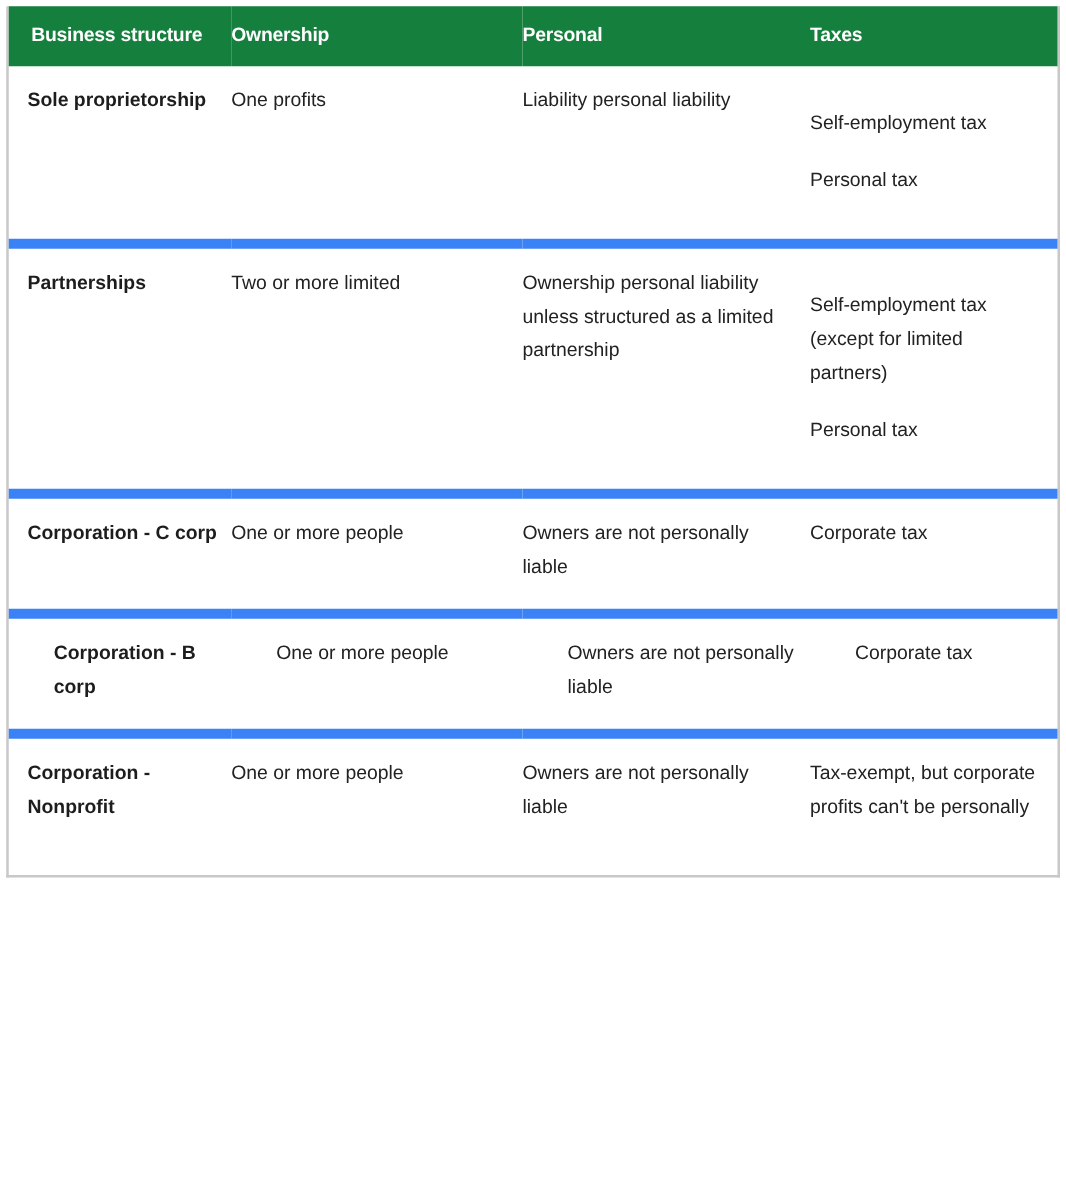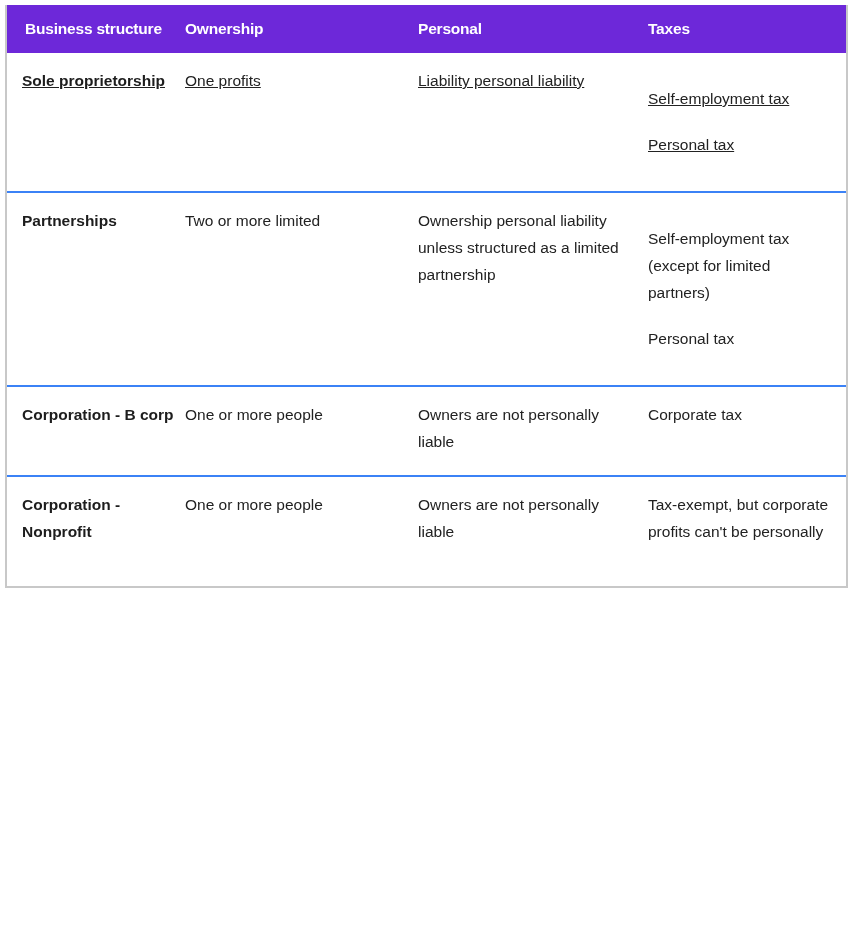--- a/index.html
+++ b/index.html
@@ -2,35 +2,35 @@
 <html><head>
   <meta charset="utf-8">
   <style>
     html, body { margin: 0; padding: 0; background: #ffffff; }
     body { width: 853px; height: 949px; overflow: hidden; position: relative;
            font-family: "Liberation Sans", "DejaVu Sans", sans-serif; color: #222222; }
     .table-wrap { position: absolute; left: 5px; top: 5px; width: 843px;
                   border-left: 2px solid #c8c8c8; border-right: 2px solid #c8c8c8;
                   border-bottom: 2px solid #c8c8c8; box-sizing: border-box; }
     table { border-collapse: collapse; width: 100%; table-layout: fixed; }
-    thead tr { background: #6d28d9; }
+    thead tr { background: #15803d; }
     th { color: #ffffff; font-weight: bold; font-size: 15.5px; height: 48px;
          text-align: left; padding: 0; letter-spacing: -0.2px; }
     th.c1 { text-align: left; padding-left: 18px; }
     td { vertical-align: top; font-size: 15.5px; line-height: 27px;
          padding: 14px 10px 20px 0; }
     td.c1 { padding-left: 15px; font-weight: bold; color: #1d1d1d; }
-    tbody tr { border-top: 2px solid #3b82f6; }
+    tbody tr { border-top: 8px solid #3b82f6; }
     tbody tr:first-child { border-top: none; }
     col.w1 { width: 178px; } col.w2 { width: 233px; } col.w3 { width: 230px; } col.w4 { width: auto; }
     .tax-line { display: block; }
     .tax-multi .tax-line { margin-top: 18px; }
     .tax-multi .tax-line + .tax-line { margin-top: 19px; }
-    .r1 td { height: 104px; text-decoration: underline; } .r2 td { height: 158px; } .r3 td { height: 132px; }
-    .r4 td { height: 47px; } .r5 td { height: 74px; } .r6 td { height: 47px; } .r7 td { height: 75px; }
+    .r1 td { height: 104px; } .r2 td { height: 158px; } .r3 td { height: 132px; }
+    .r4 td { height: 47px; } .r5 td { height: 74px; } .r6 td { height: 47px; padding-left: 36px; } .r7 td { height: 75px; }
   </style>
 </head>
 <body>
 
 <div class="table-wrap">
   <table>
     <colgroup>
         <col class="w1">
         <col class="w2">
         <col class="w3">
@@ -56,20 +56,28 @@
       </tr>
       <tr class="r2">
         <td class="c1">Partnerships</td>
         <td>Two or more limited</td>
         <td>Ownership personal liability unless structured as a limited partnership</td>
         <td class="tax-multi">
           <span class="tax-line">Self-employment tax (except for limited partners)</span>
           <span class="tax-line">Personal tax</span>
         </td>
       </tr>
+      <tr class="r4">
+        <td class="c1">Corporation - C corp</td>
+        <td>One or more people</td>
+        <td>Owners are not personally liable</td>
+        <td>
+          <span class="tax-line">Corporate tax</span>
+        </td>
+      </tr>
       <tr class="r6">
         <td class="c1">Corporation - B corp</td>
         <td>One or more people</td>
         <td>Owners are not personally liable</td>
         <td>
           <span class="tax-line">Corporate tax</span>
         </td>
       </tr>
       <tr class="r7">
         <td class="c1">Corporation - Nonprofit</td>

